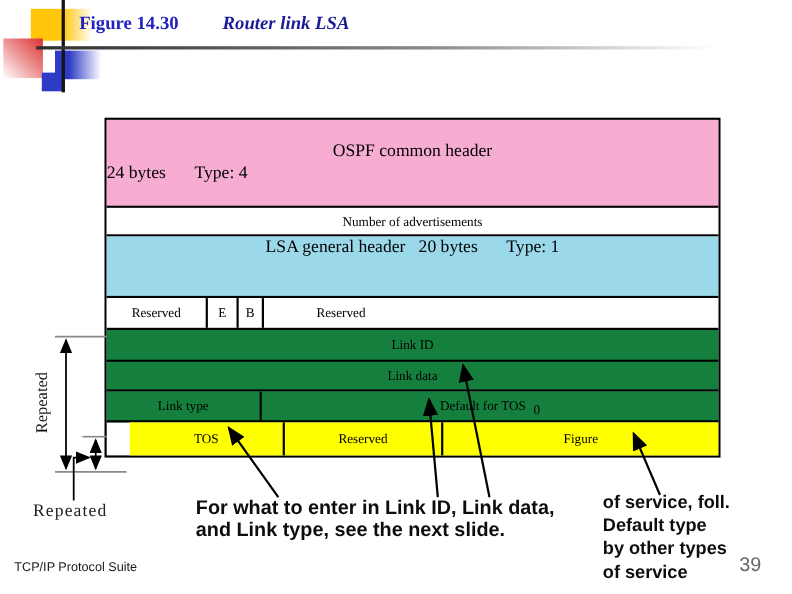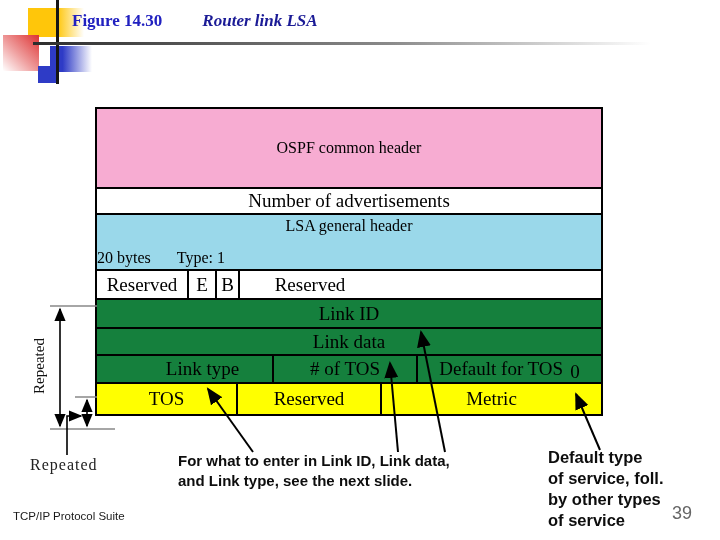--- a/index.html
+++ b/index.html
@@ -22,52 +22,52 @@
   .vline { position:absolute; left:56px; top:0; width:3px; height:84px; background:#151515; }
   .hline { position:absolute; left:33px; top:42px; width:650px; height:3px;
     background: linear-gradient(to right, #2d2d2d 0%, #8a8a8a 55%, rgba(255,255,255,0) 95%); }
 
   
   .title { position:absolute; left:72px; top:11px; white-space:nowrap; }
   .title .fig { color:#2121c0; font-weight:bold; font-size:17px; }
   .title .name { color:#1b1b96; font-weight:bold; font-style:italic; font-size:17px; margin-left:40px; }
 
   
-  .pkt { position:absolute; left:95px; top:107px; width:508px; border:2px solid #000; background:#fff; }
+  .pkt { position:absolute; left:95px; top:107px; width:560px; border:2px solid #000; background:#fff; }
   .row { display:flex; border-bottom:2px solid #000; align-items:stretch; }
   .row:last-child { border-bottom:none; }
   .cell { display:flex; align-items:center; justify-content:center;
-          font-size:19px; color:#000; border-right:2px solid #000; }
+          font-size:12px; color:#000; border-right:2px solid #000; }
   .cell:last-child { border-right:none; }
   .r-pink   { height:80px; background:#f7acd2; flex-direction:column; justify-content:center; text-align:center; line-height:20px; }
   .r-white1 { height:26px; background:#ffffff; }
-  .r-cyan   { height:56px; background:#9ad8ea; flex-direction:column; justify-content:center; text-align:center; line-height:20px;gap:12px; }
+  .r-cyan   { height:56px; background:#9ad8ea; flex-direction:row; justify-content:center; text-align:center; line-height:20px;gap:12px; }
   .r-white2 { height:29px; background:#ffffff; }
   .r-gray   { background:#15803d; }
-  .r-yellow { background:#ffff00; }
-  .h29 { height:29px; } .h27 { height:27px; } .h28 { height:28px;padding-left:36px; } .h30 { height:30px; }
+  .r-yellow { background:#ffff00;margin-left:21px; }
+  .h29 { height:29px; } .h27 { height:27px; } .h28 { height:28px; } .h30 { height:30px; }
   .bytes-line { display:inline-flex; gap:26px; }
   .w92  { width:92px; flex:none; }
   .w28  { width:28px; flex:none; }
   .w23  { width:23px; flex:none; }
   .w140 { width:140px; flex:none; }
   .w141 { width:141px; flex:none; }
   .w144 { width:144px; flex:none; }
   .grow { flex:1; }
   .sub0 { display:inline-block; margin-left:7px; transform:translateY(3px); }
 
   
   .repeated-side { position:absolute; left:-2px; top:358px; width:82px; height:16px;
     transform:rotate(-90deg); font-size:15px; color:#111; text-align:center; }
   .repeated-bottom { position:absolute; left:30px; top:456px; font-size:16px; color:#222; letter-spacing:1px; }
 
   
   .note1 { position:absolute; left:178px; top:451px;
     font-family:"Liberation Sans","DejaVu Sans",sans-serif; font-weight:bold;
-    font-size:15px; line-height:20px; color:#0d0d0d; }
+    font-size:18px; line-height:20px; color:#0d0d0d; }
   .note2 { position:absolute; left:548px; top:447px;
     font-family:"Liberation Sans","DejaVu Sans",sans-serif; font-weight:bold;
     font-size:16.5px; line-height:21px; color:#0d0d0d; }
   .note2 div { white-space:nowrap; }
 
   .footer-left { position:absolute; left:13px; top:510px;
     font-family:"Liberation Sans","DejaVu Sans",sans-serif; font-weight:normal;
     font-size:11.5px; color:#1a1a1a; }
   .page-num { position:absolute; left:672px; top:503px;
     font-family:"Liberation Sans","DejaVu Sans",sans-serif; font-size:18px; color:#666; }
@@ -84,20 +84,24 @@
 <div class="vline"></div>
 <div class="hline"></div>
 
 <div class="title">
   <span class="fig">Figure 14.30</span><span class="name">Router link LSA</span>
 </div>
 
 <div class="pkt">
   <div class="row r-pink">
     <div>OSPF common header</div>
+    <div class="bytes-line">
+      <span>24 bytes</span>
+      <span>Type: 4</span>
+    </div>
   </div>
   <div class="row r-white1">
     <div class="cell grow">Number of advertisements</div>
   </div>
   <div class="row r-cyan">
     <div>LSA general header</div>
     <div class="bytes-line">
       <span>20 bytes</span>
       <span>Type: 1</span>
     </div>
@@ -109,30 +113,29 @@
     <div class="cell w140">Reserved</div>
   </div>
   <div class="row r-gray h29">
     <div class="cell grow">Link ID</div>
   </div>
   <div class="row r-gray h27">
     <div class="cell grow">Link data</div>
   </div>
   <div class="row r-gray h28">
     <div class="cell w141">Link type</div>
-    <div class="cell w144"># of TOS</div>
     <div class="cell grow">
       <span>Default for TOS</span>
       <span class="sub0">0</span>
     </div>
   </div>
   <div class="row r-yellow h30">
     <div class="cell w141">TOS</div>
     <div class="cell w144">Reserved</div>
-    <div class="cell grow">Metric</div>
+    <div class="cell grow">Figure</div>
   </div>
 </div>
 
 <div class="repeated-side">Repeated</div>
 <div class="repeated-bottom">Repeated</div>
 
 <svg class="overlay" viewBox="0 0 720 540" xmlns="http://www.w3.org/2000/svg">
   <defs>
     <marker id="ah" markerWidth="9" markerHeight="7" refX="7.5" refY="3.5" orient="auto-start-reverse">
       <path d="M0,0 L8.5,3.5 L0,7 z" fill="#000"></path>
@@ -152,20 +155,20 @@
   <line x1="445" y1="452" x2="421" y2="332" stroke="#000" stroke-width="2" marker-end="url(#ah)"></line>
   <line x1="600" y1="450" x2="576" y2="394" stroke="#000" stroke-width="2" marker-end="url(#ah)"></line>
 </svg>
 
 <div class="note1">
   <div>For what to enter in Link ID, Link data,</div>
   <div>and Link type, see the next slide.</div>
 </div>
 
 <div class="note2">
+  <div>of service, foll.</div>
   <div>Default type</div>
-  <div>of service, foll.</div>
   <div>by other types</div>
   <div>of service</div>
 </div>
 
 <div class="footer-left">TCP/IP Protocol Suite</div>
 <div class="page-num">39</div>
 
 </body></html>

